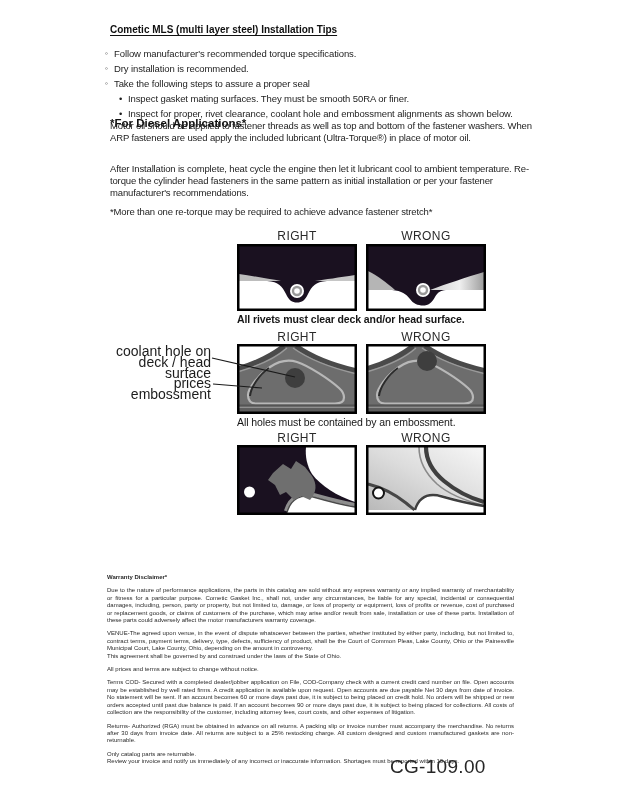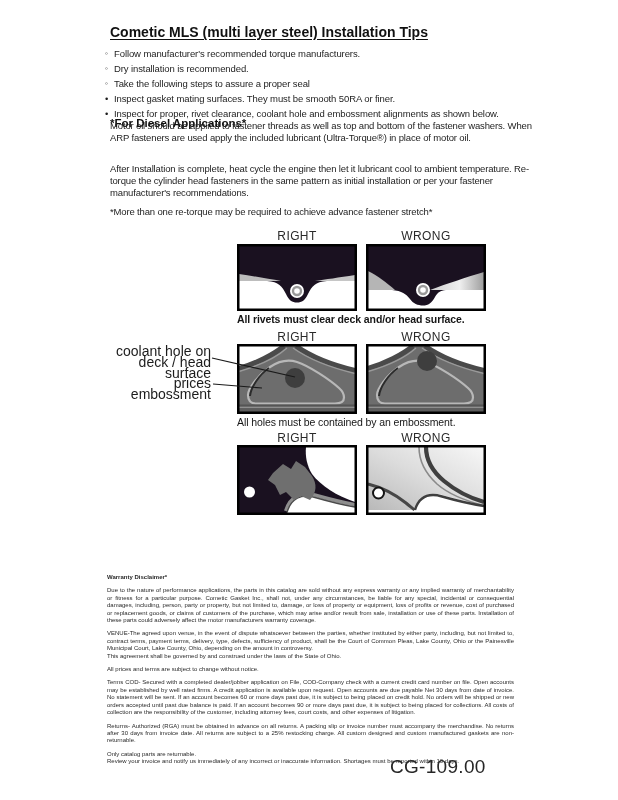--- a/index.html
+++ b/index.html
@@ -2,26 +2,26 @@
 <html><head>
 <meta charset="utf-8">
 <style>
   html,body { margin:0; padding:0; background:#ffffff; }
   .page {
     position:relative; width:618px; height:800px; background:#ffffff;
     font-family:"Liberation Sans", sans-serif; color:#1d1d1d; overflow:hidden;
   }
   .title {
     position:absolute; left:110px; top:24px;
-    font-size:14px; font-weight:bold; color:#101010;
+    font-size:10px; font-weight:bold; color:#101010;
     text-decoration:underline; text-underline-offset:2px; white-space:nowrap;
   }
   .bullets { position:absolute; left:105px; top:46px; font-size:9.5px; letter-spacing:-0.1px; }
   .b-line { height:15px; line-height:15px; white-space:nowrap; }
-  .b-line.sub { }
+  .b-line.sub { margin-left:14px; }
   .mk { display:inline-block; width:9px; }
   .mk.circ { font-size:8px; vertical-align:1px; }
   .mk.dot { font-size:9.5px; }
   .dh { position:absolute; left:110px; top:117px; font-size:11.5px; font-weight:bold; color:#101010; white-space:nowrap; }
   .para { position:absolute; left:110px; width:422px; font-size:9.5px; line-height:12.2px; letter-spacing:-0.15px; }
   .para.p1 { top:120px; }
   .para.p2 { top:163px; }
   .para.p3 { top:206px; white-space:nowrap; }
 
   .diagrams { position:absolute; left:0; top:0; width:618px; height:680px; pointer-events:none; }
@@ -39,21 +39,21 @@
   .code { position:absolute; left:390px; top:756px; font-size:19px; letter-spacing:0.3px; color:#262626; }
 </style>
 </head>
 <body>
 
 <div class="page">
 
   <div class="title">Cometic MLS (multi layer steel) Installation Tips</div>
 
   <div class="bullets">
-    <div class="b-line"><span class="mk circ">◦</span><span>Follow manufacturer's recommended torque manufacturers.</span></div>
+    <div class="b-line"><span class="mk circ">◦</span><span>Follow manufacturer's recommended torque specifications.</span></div>
     <div class="b-line"><span class="mk circ">◦</span><span>Dry installation is recommended.</span></div>
     <div class="b-line"><span class="mk circ">◦</span><span>Take the following steps to assure a proper seal</span></div>
     <div class="b-line sub"><span class="mk dot">•</span><span>Inspect gasket mating surfaces.  They must be smooth 50RA or finer.</span></div>
     <div class="b-line sub"><span class="mk dot">•</span><span>Inspect for proper, rivet clearance, coolant hole and embossment alignments as shown below.</span></div>
   </div>
 
   <div class="dh">*For Diesel Applications*</div>
   <div class="para p1">Motor oil should be applied to fastener threads as well as top and bottom of the fastener washers. When ARP fasteners are used apply the included lubricant (Ultra-Torque®) in place of motor oil.</div>
   <div class="para p2">After Installation is complete, heat cycle the engine then let it lubricant cool to ambient temperature. Re-torque the cylinder head fasteners in the same pattern as initial installation or per your fastener manufacturer's recommendations.</div>
   <div class="para p3">*More than one re-torque may be required to achieve advance fastener stretch*</div>

